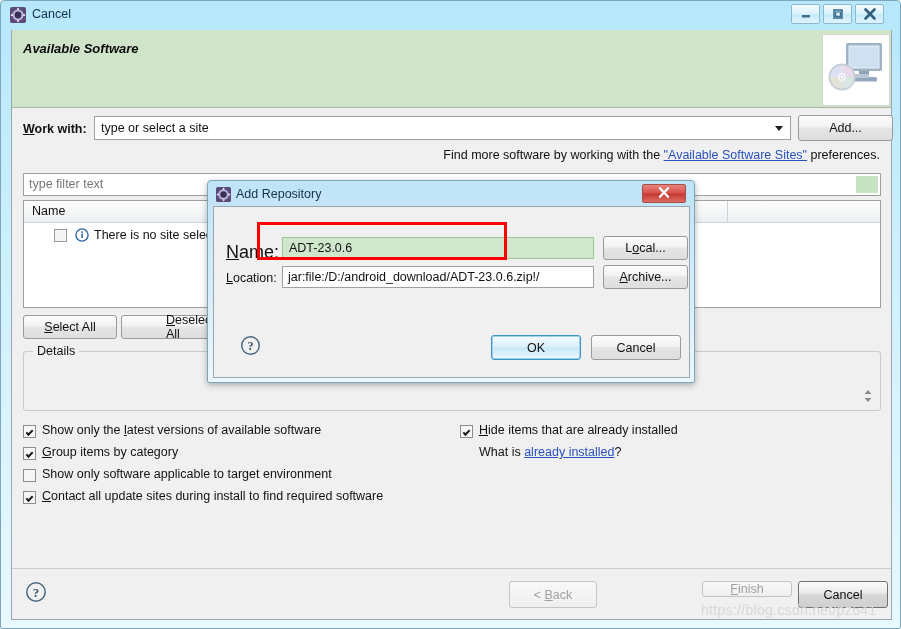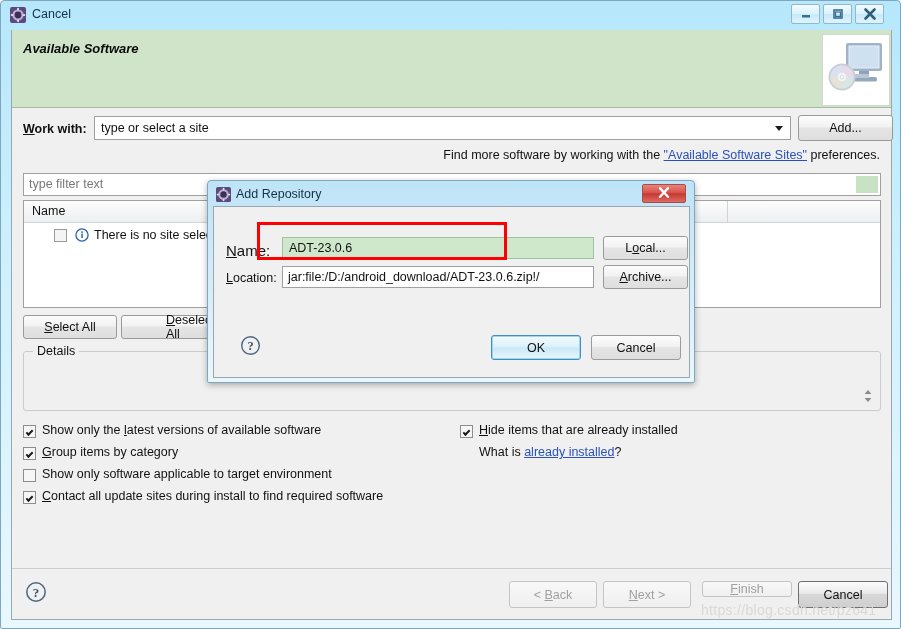--- a/index.html
+++ b/index.html
@@ -317,21 +317,21 @@
     background: linear-gradient(to bottom, #e8837c 0%, #d9534c 45%, #c33a33 52%, #e06a62 100%);
     display: flex; align-items: center; justify-content: center;
   }
   #dlg-client {
     position: absolute; left: 5px; top: 25px;
     width: 477px; height: 172px;
     box-sizing: border-box;
     background: #f0f0f0;
     border: 1px solid #9ba7b0;
   }
-  #dlg-lbl-name     { position: absolute; left: 12px; top: 35px; font-size: 15px; }
+  #dlg-lbl-name     { position: absolute; left: 12px; top: 35px; font-size: 18px; }
   #dlg-lbl-location { position: absolute; left: 12px; top: 64px; font-size: 12.5px; }
   #dlg-name {
     position: absolute; left: 68px; top: 30px;
     width: 312px; height: 22px;
     box-sizing: border-box;
     background: #cfe8cb;
     border: 1px solid #9fc39a;
   }
   #dlg-name-value {
     position: absolute; left: 6px; top: 3px;
@@ -532,23 +532,20 @@
 
     <div id="footer">
       <span id="footer-help">
         <svg width="22" height="22" viewBox="0 0 22 22">
           <circle cx="11" cy="11" r="9.2" fill="#f0f0f0" stroke="#4a6680" stroke-width="1.5"></circle>
           <text x="11" y="15.6" font-family="Liberation Serif, serif" font-size="13" font-weight="bold" fill="#3b566e" text-anchor="middle">?</text>
         </svg>
       </span>
       <div class="btn disabled" id="btn-back">
         <span>&lt; <u>B</u>ack</span>
-      </div>
-      <div class="btn disabled" id="btn-next">
-        <span><u>N</u>ext &gt;</span>
       </div>
       <div class="btn disabled" id="btn-finish">
         <span><u>F</u>inish</span>
       </div>
       <div class="btn" id="btn-cancel">
         <span>Cancel</span>
       </div>
     </div>
   </div>
 

